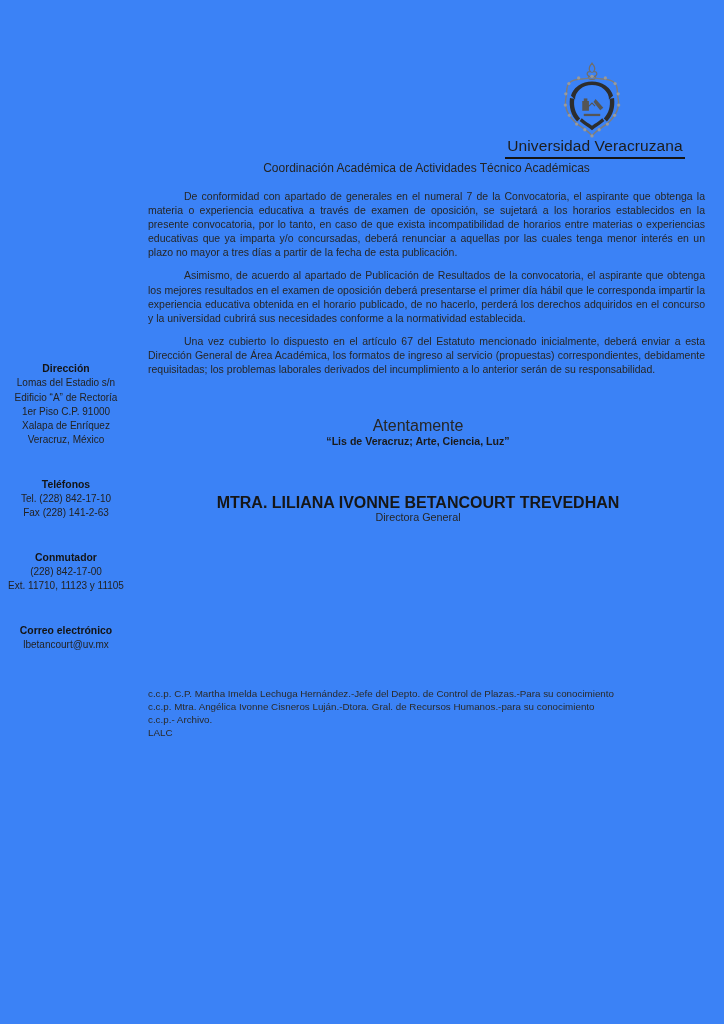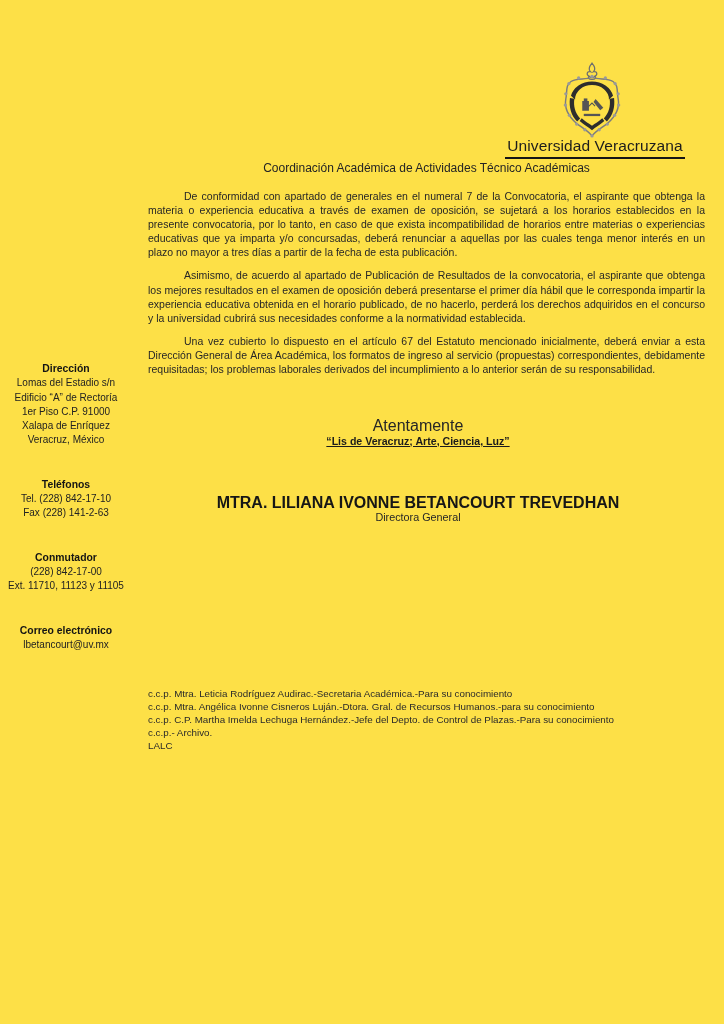--- a/index.html
+++ b/index.html
@@ -1,18 +1,18 @@
 <!DOCTYPE html>
 <html lang="es"><head>
 <meta charset="utf-8">
 <style>
   html,body{margin:0;padding:0;background:#e8e8e8;}
   .page{
     position:relative;width:724px;height:1024px;margin:0 auto;
-    background:#fde047;overflow:hidden;
+    background:#3b82f6;overflow:hidden;
     font-family:"Liberation Sans","DejaVu Sans",sans-serif;
     color:#262626;-webkit-font-smoothing:antialiased;
   }
   
   .logo{position:absolute;left:556px;top:62px;width:72px;height:78px;}
   .uv-name-block{
     position:absolute;left:505px;top:137px;width:180px;
     text-align:center;border-bottom:2px solid #151515;padding-bottom:2px;
   }
   .uv-name{font-size:15.5px;letter-spacing:.1px;color:#1c1c1c;white-space:nowrap;}
@@ -22,21 +22,21 @@
   .doc-title-2{font-size:12px;line-height:14px;color:#242424;}
   
   .body-col{position:absolute;left:148px;top:189px;width:557px;}
   .body-col p{
     margin:0 0 9px 0;font-size:10.5px;line-height:14.1px;
     text-align:justify;text-indent:36px;color:#262626;
   }
   
   .closing{position:absolute;left:148px;top:419px;width:540px;text-align:center;}
   .closing .salutation{font-size:16px;line-height:14.5px;}
-  .closing .motto{font-size:10.6px;line-height:14.5px;font-weight:bold;color:#1b1b1b;text-decoration:underline;}
+  .closing .motto{font-size:10.6px;line-height:14.5px;font-weight:bold;color:#1b1b1b;}
   .signature{position:absolute;left:148px;top:496px;width:540px;text-align:center;}
   .signer-name{font-weight:bold;font-size:16px;line-height:14px;color:#161616;}
   .signer-title{font-size:10.8px;line-height:14px;}
   
   .sidebar{
     position:absolute;left:0;top:362px;width:132px;text-align:center;
     font-size:10px;line-height:14.3px;color:#222;
   }
   .sidebar .sb-heading{font-weight:bold;color:#141414;font-size:10.4px;}
   .sidebar .sb-section + .sb-section{margin-top:30px;}
@@ -134,20 +134,19 @@
       <div>(228) 842-17-00</div>
       <div>Ext. 11710, 11123  y 11105</div>
     </div>
     <div class="sb-section">
       <div class="sb-heading">Correo electrónico</div>
       <div>lbetancourt@uv.mx</div>
     </div>
   </div>
 
   <div class="cc-block">
-    <div class="cc-line">c.c.p. Mtra. Leticia Rodríguez Audirac.-Secretaria Académica.-Para su conocimiento</div>
+    <div class="cc-line">c.c.p. C.P. Martha Imelda Lechuga Hernández.-Jefe del Depto. de Control de Plazas.-Para su conocimiento</div>
     <div class="cc-line">c.c.p. Mtra. Angélica Ivonne Cisneros Luján.-Dtora. Gral. de Recursos Humanos.-para su conocimiento</div>
-    <div class="cc-line">c.c.p. C.P. Martha Imelda Lechuga Hernández.-Jefe del Depto. de Control de Plazas.-Para su conocimiento</div>
     <div class="cc-line">c.c.p.- Archivo.</div>
     <div class="cc-line">LALC</div>
   </div>
 
 </div>
 
 </body></html>

